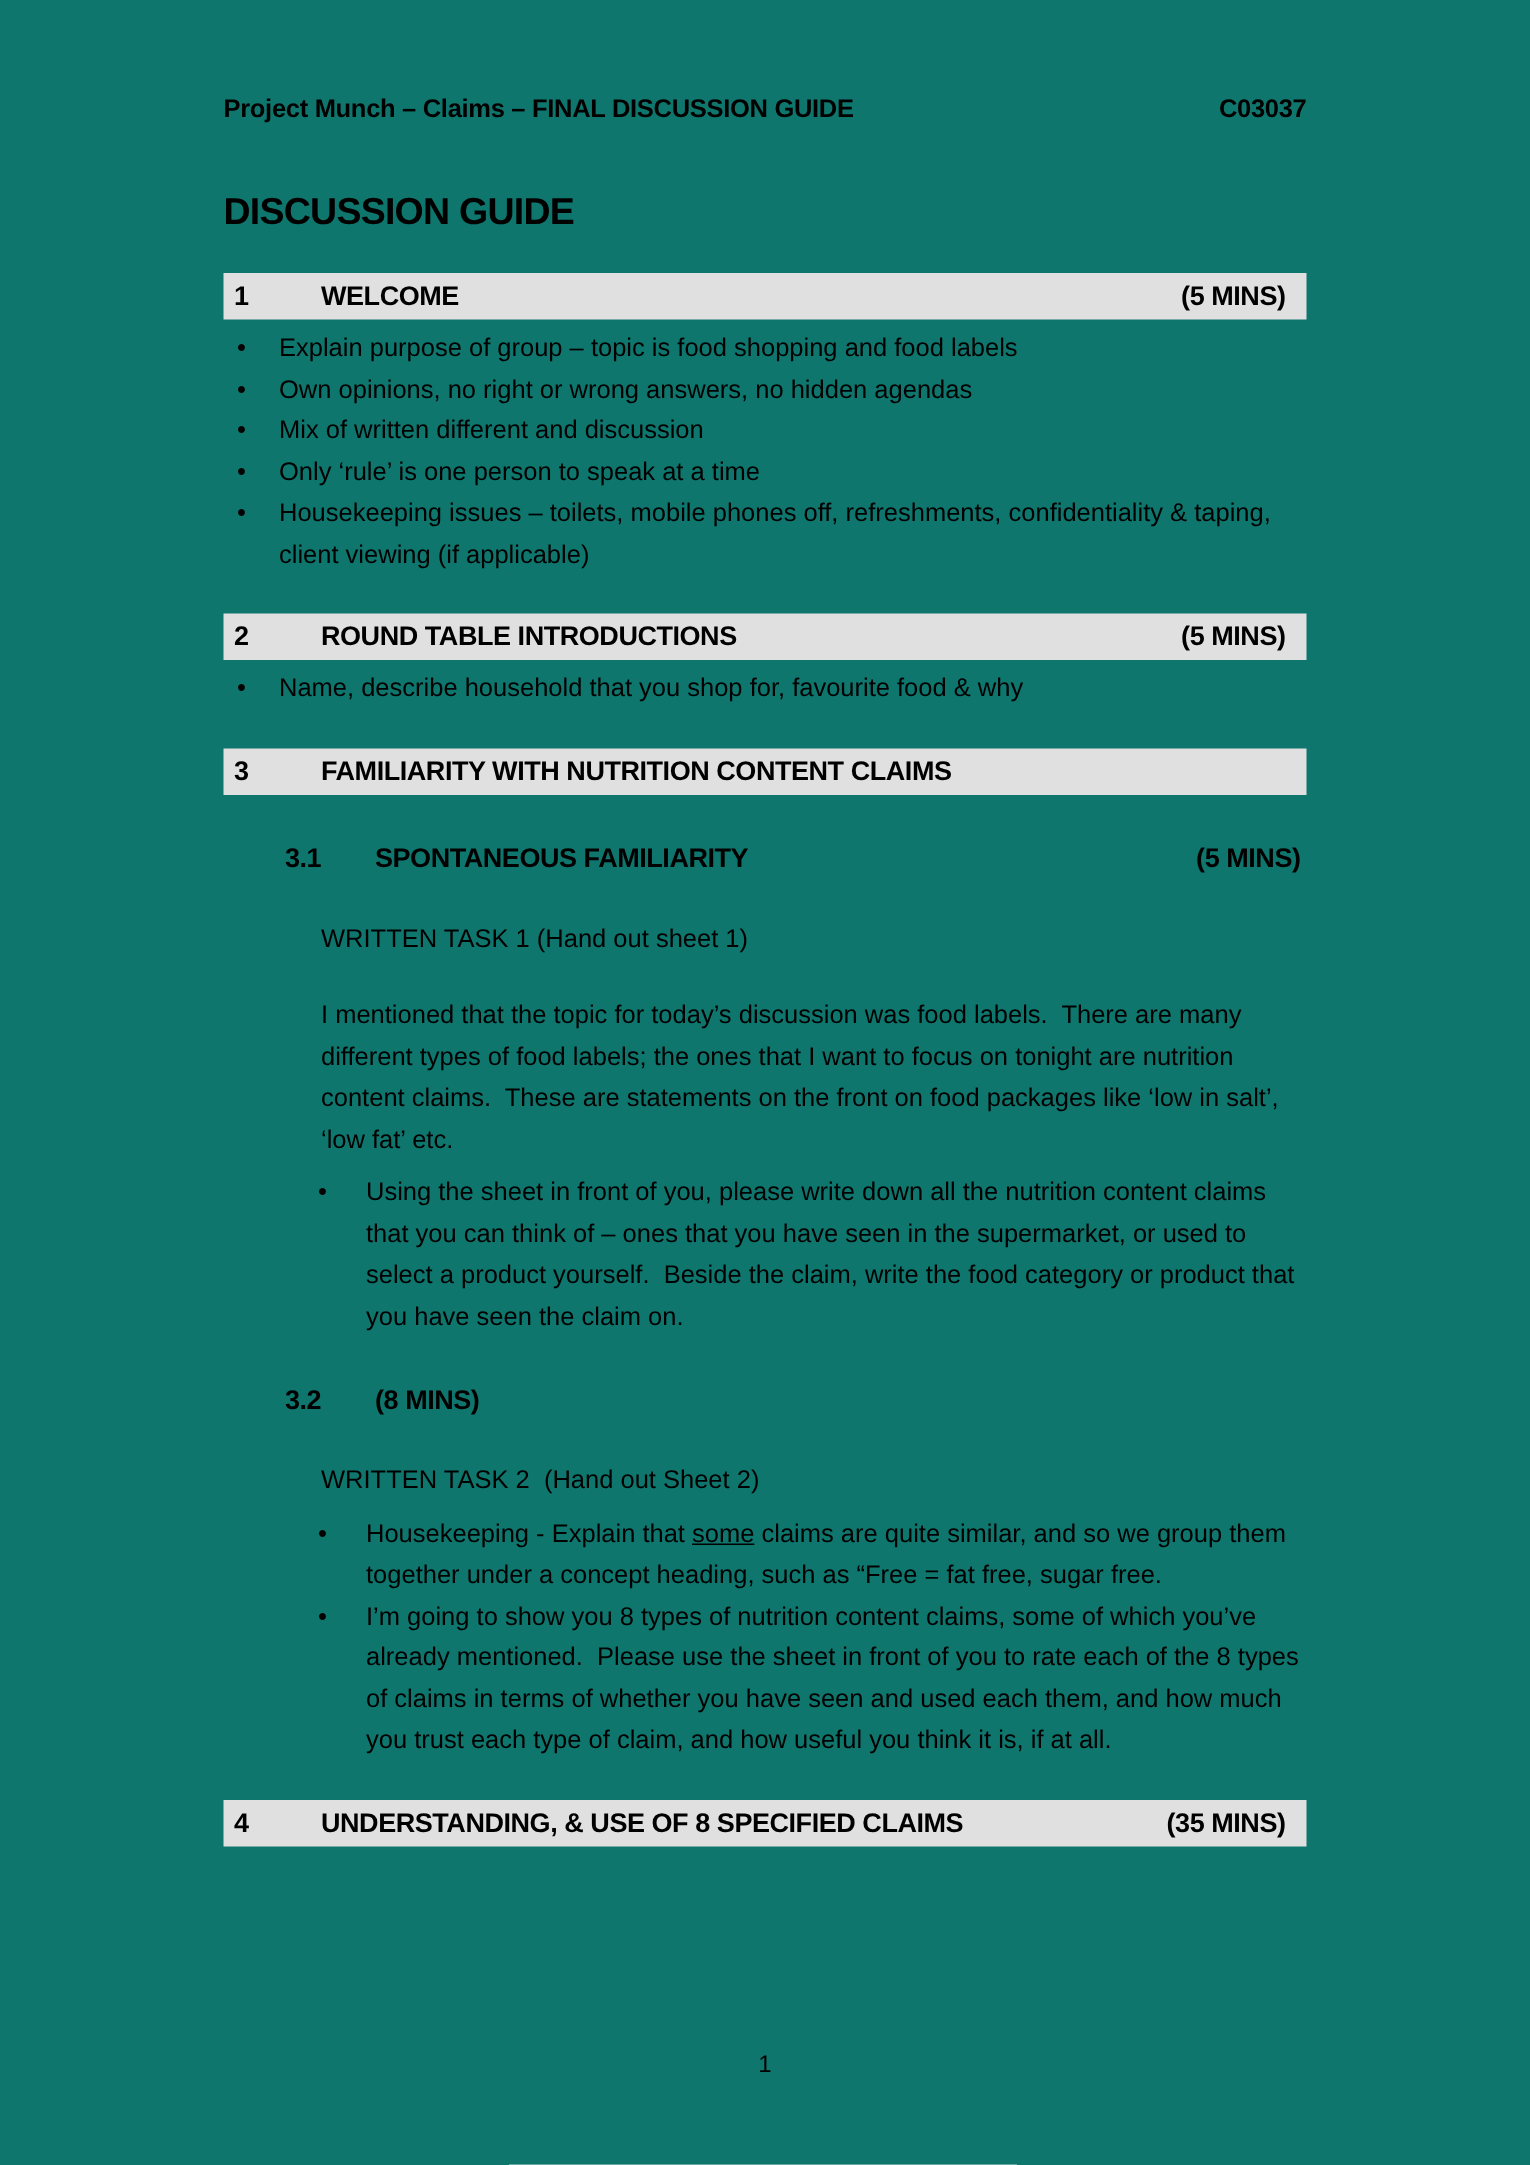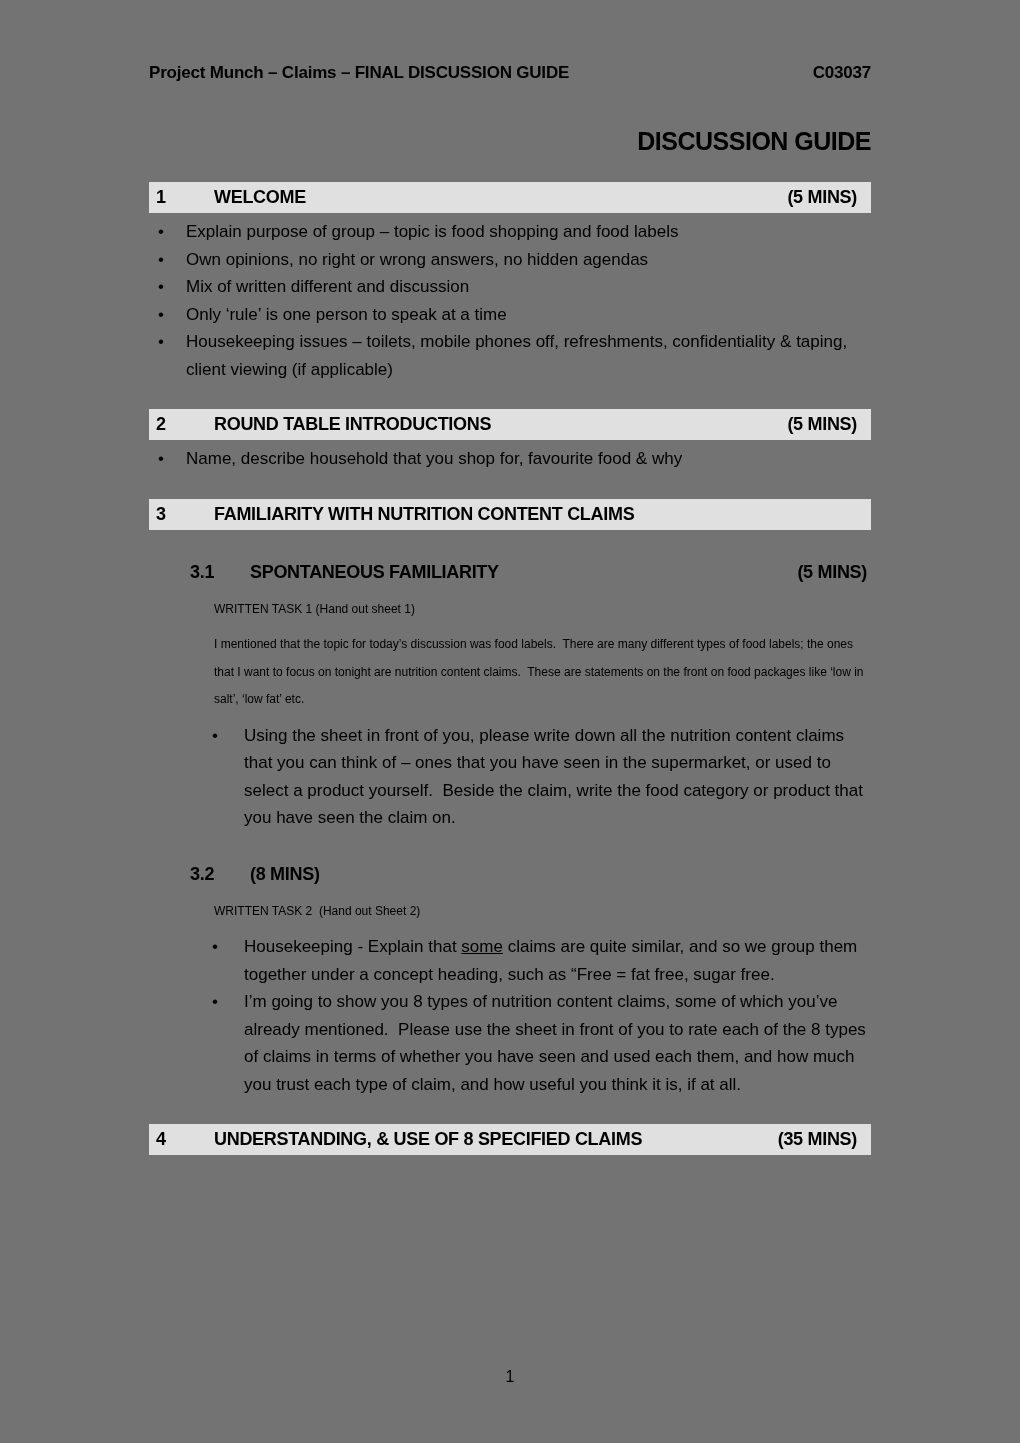--- a/index.html
+++ b/index.html
@@ -6,40 +6,40 @@
   html,body { background:#ffffff; }
   body {
     width:1020px; height:1443px;
     font-family:"Liberation Sans", sans-serif;
     color:#000000;
     position:relative;
     overflow:hidden;
   }
   .page {
     position:absolute; inset:0;
-    background:#737373;
+    background:#0f766e;
   }
   .content {
     position:absolute;
     left:149px; top:62px;
     width:722px;
   }
   
   .doc-header {
     display:flex;
     justify-content:space-between;
     font-weight:bold;
     font-size:17px;
     letter-spacing:-0.2px;
     line-height:22px;
   }
   
   .doc-title {
     margin-top:42px;
-    text-align:right;
+    text-align:left;
     font-weight:bold;
     font-size:25px;
     letter-spacing:-0.5px;
     line-height:30px;
   }
   
   .sec-heading {
     display:flex;
     align-items:baseline;
     font-weight:bold;
@@ -57,22 +57,22 @@
     margin-top:27px;
     margin-bottom:4px;
     margin-left:36px;
   }
   .sec-num { flex:none; width:58px; }
   .plain .sec-num { width:60px; }
   .sec-title { flex:1; }
   .sec-time { flex:none; }
   
   .para {
-    margin:8px 0 0 65px;
-    font-size:12px;
+    margin:24px 0 0 65px;
+    font-size:17px;
     line-height:27.5px;
     white-space:pre-wrap;
   }
   .para.tight { margin-top:0; }
   .bullet {
     position:relative;
     font-size:17px;
     line-height:27.5px;
     margin-top:0;
   }

